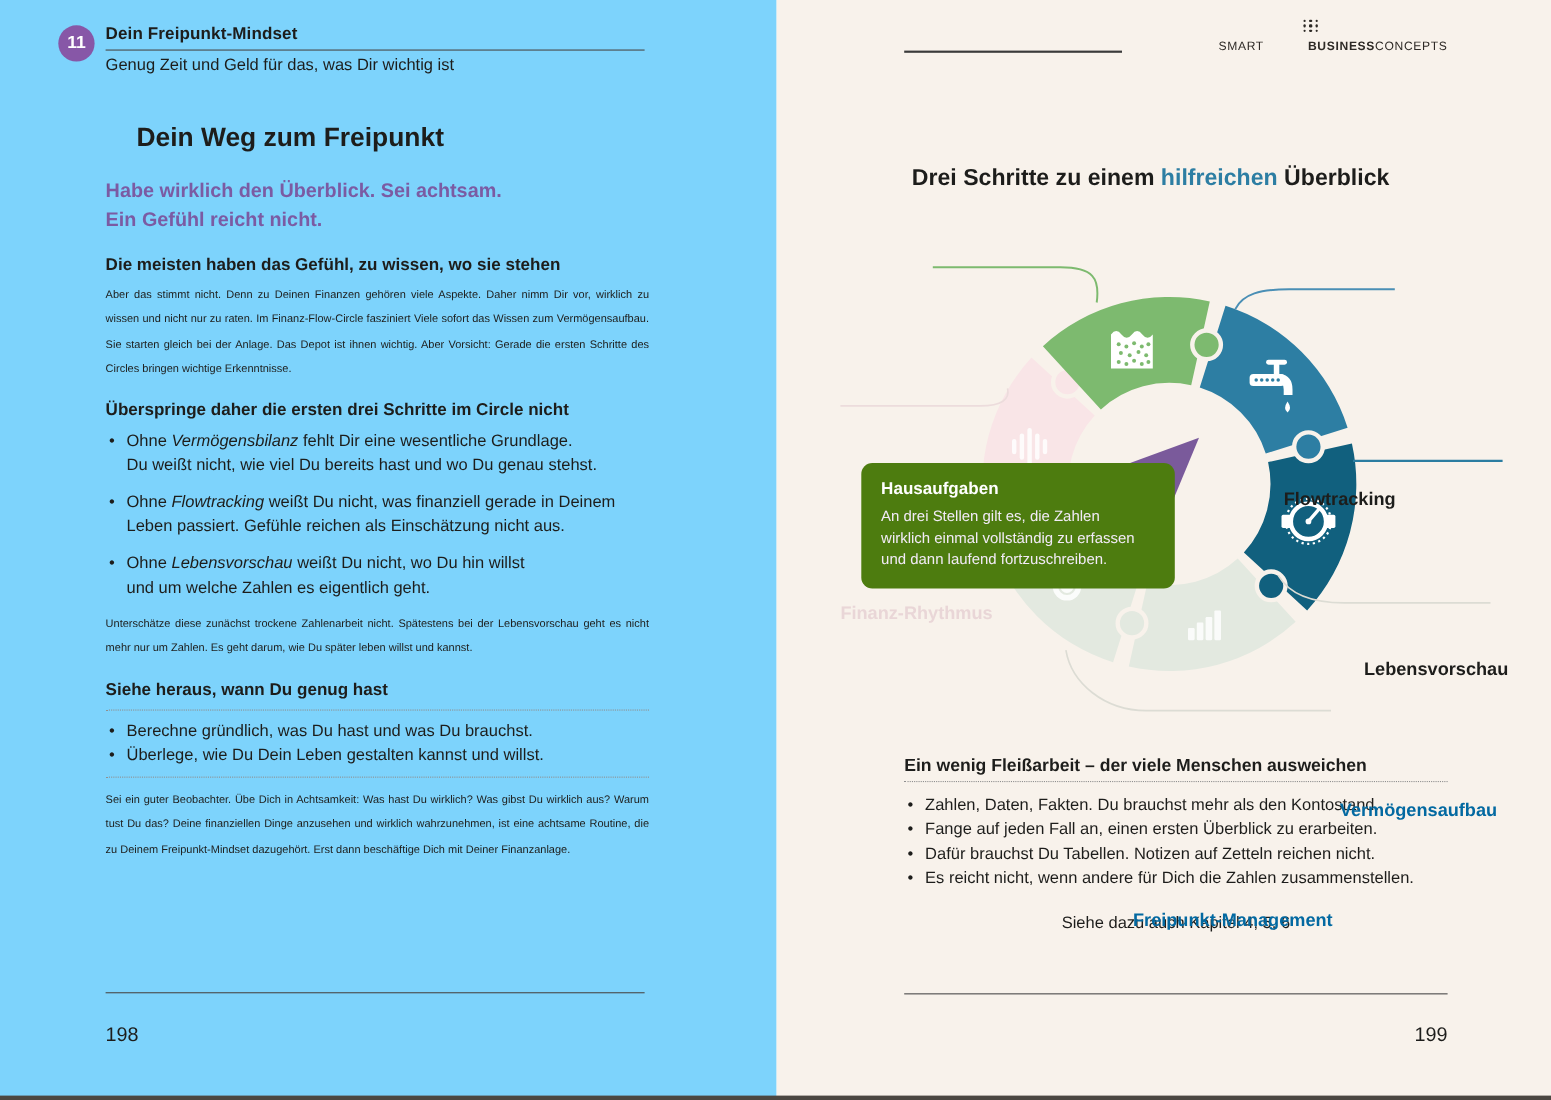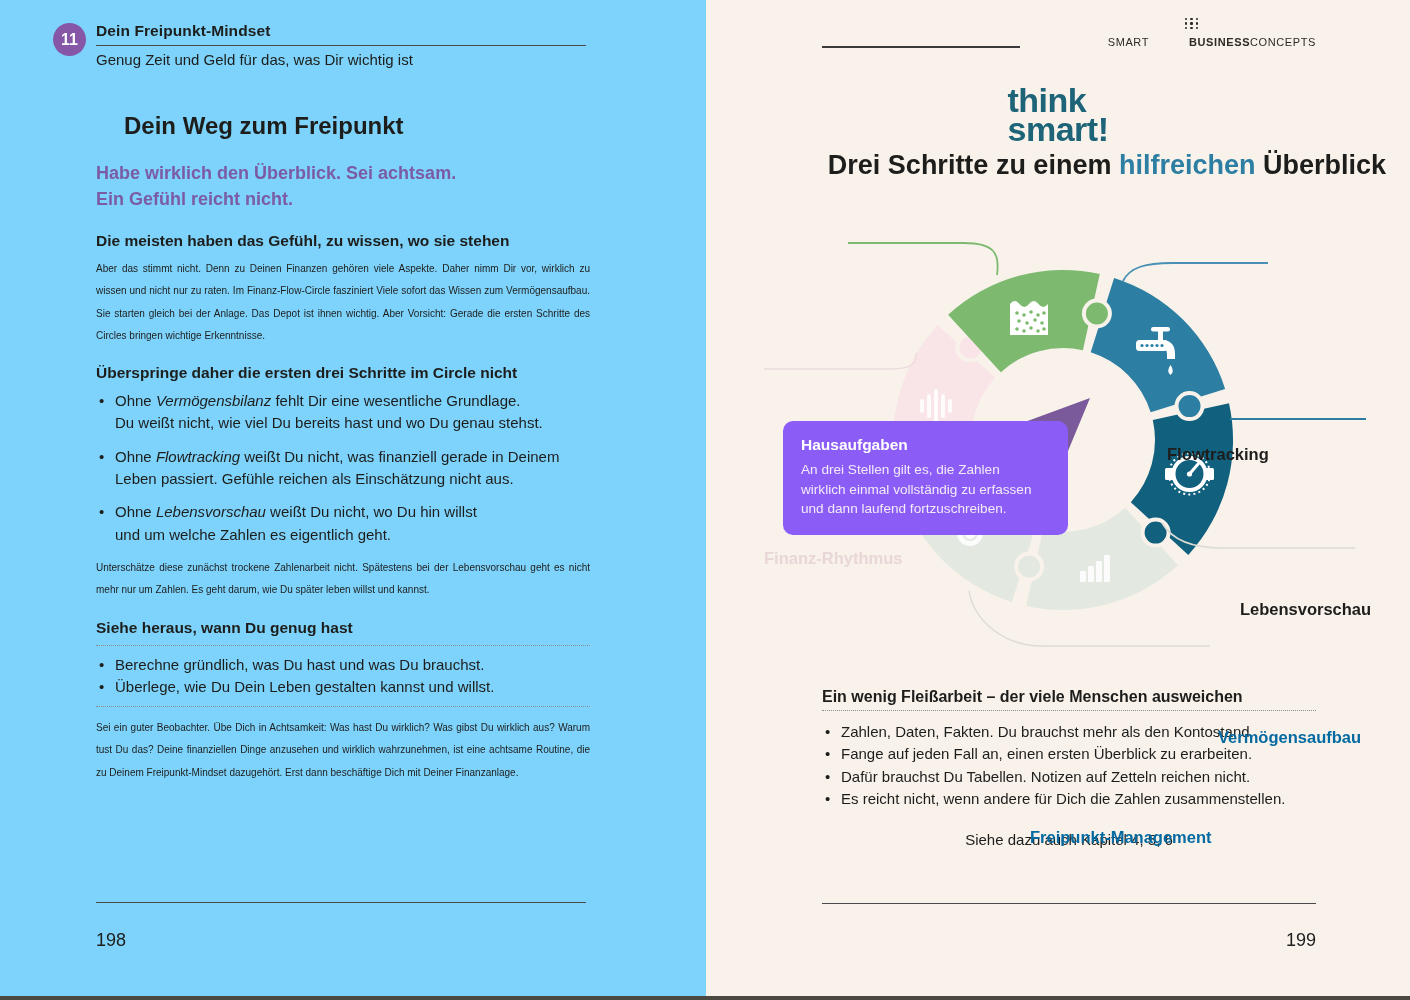--- a/index.html
+++ b/index.html
@@ -42,37 +42,37 @@
     font-variant:small-caps; text-transform:lowercase; white-space:nowrap; }
   .brand .b1,.brand .b3 { font-weight:500; }
   .brand .b2 { font-weight:800;margin-left:40px; }
   .brand-dots { position:absolute; left:479px; top:18px; width:14px; height:11px;
     display:grid; grid-template-columns:repeat(3,1fr); grid-gap:2px; }
   .brand-dots i { width:2.2px; height:2.2px; background:#2e2a26; border-radius:50%; }
 
   .think-logo { position:absolute; left:0; top:86px; width:704px; text-align:center; color:#1d6478; }
   .think-logo .inner { display:inline-block; text-align:left; }
   .think-logo span { display:block; font-size:34px; font-weight:800; line-height:29px; letter-spacing:-.5px; }
-  .rp-title { position:absolute; left:0; top:150px; width:680px; text-align:right; font-size:27px; font-weight:bold; }
+  .rp-title { position:absolute; left:0; top:150px; width:680px; text-align:center; font-size:21px; font-weight:bold; }
   .rp-title .hl { color:#2d7ea3; }
 
   .diagram-wrap { position:absolute; left:0; top:205px; width:704px; height:460px; }
   .diagram-svg { position:absolute; left:0; top:0; z-index:1; }
   .dlabel { position:absolute; z-index:2; font-size:16.5px; font-weight:bold; white-space:nowrap; }
   .dlabel.faded-pink { color:#e9d6d7; }
   .dlabel.faded-gray { color:#0369a1; }
   .lbl-vbilanz { left:142px; top:222px; }
   .lbl-flow { left:461px; top:240px; }
   .lbl-leben { left:534px; top:395px; }
   .lbl-rhythmus { left:58px; top:344px; }
   .lbl-vaufbau { left:512px; top:523px; }
   .lbl-freipunkt { left:324px; top:623px; }
 
   .bubble { position:absolute; left:77px; top:216px; width:285px; z-index:3;
-    background:#8b5cf6; color:#fff; border-radius:10px; padding:15px 20px 16px 18px; }
+    background:#4d7c0f; color:#fff; border-radius:10px; padding:15px 20px 16px 18px; }
   .bubble-title { font-size:15.5px; font-weight:bold; margin-bottom:6px; }
   .bubble-body { font-size:13.6px; line-height:19.5px; color:#f2ebf7; }
 
   .worklist { position:absolute; left:116px; top:688px; width:494px; }
   .worklist .subhead { font-size:16px; margin-bottom:4px; }
   .worklist .dotted-rule { margin:4px 0 10px 0; }
   ul.wlist { list-style:none; }
   ul.wlist li { position:relative; padding-left:19px; font-size:15px; line-height:22.4px; }
   ul.wlist li::before { content:"•"; position:absolute; left:3px; top:0; }
   .see-note { margin-top:20px; text-align:center; font-size:15px; }
@@ -153,26 +153,20 @@
         <i></i>
         <i></i>
         <i></i>
         <i></i>
         <i></i>
     </div>
     <div class="brand">
       <span class="b1">smart</span><span class="b2">business</span><span class="b3">concepts</span>
     </div>
 
-    <div class="think-logo">
-      <div class="inner">
-        <span>think</span>
-        <span>smart!</span>
-      </div>
-    </div>
 
     <div class="rp-title">
       <span>Drei Schritte zu einem </span><span class="hl">hilfreichen</span><span> Überblick</span>
     </div>
 
     <div class="diagram-wrap">
       <svg class="diagram-svg" width="704" height="460" viewBox="0 0 704 460">
 
         <path d="M471.9,360.3 A170,170 0 0 1 320.2,401.0 L337.1,324.8 A92,92 0 0 0 419.2,302.8 Z" fill="#e3e9e0"></path>
         <path d="M305.9,397.1 A170,170 0 0 1 194.9,286.1 L269.3,262.7 A92,92 0 0 0 329.3,322.7 Z" fill="#e3e9e0"></path>

